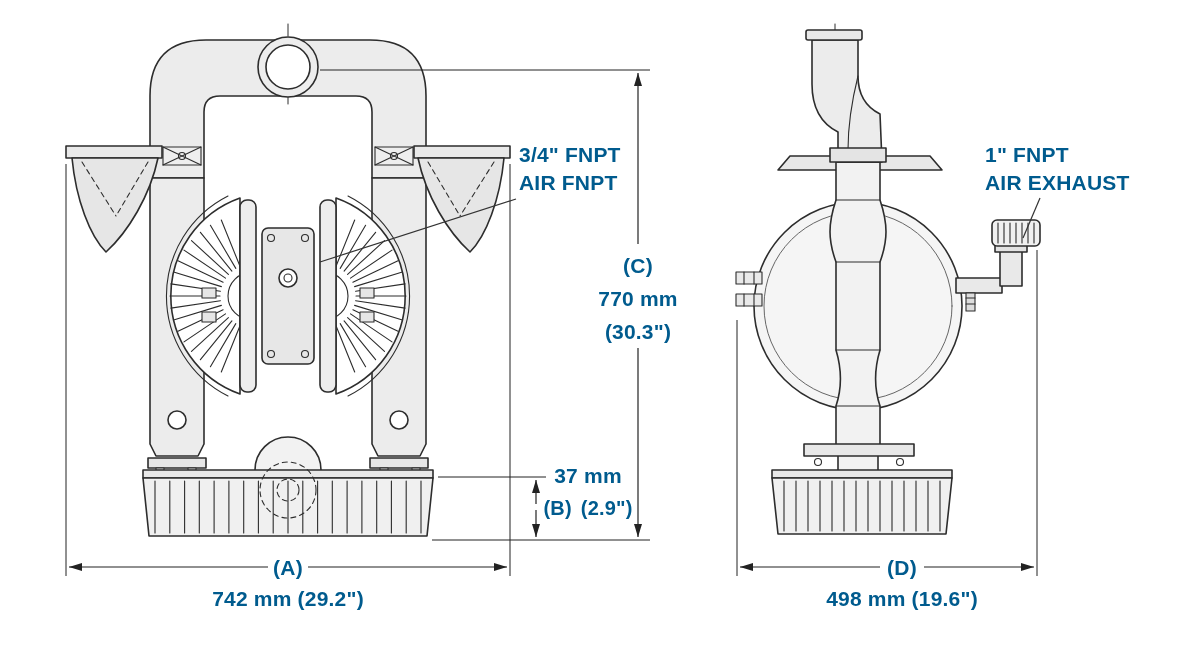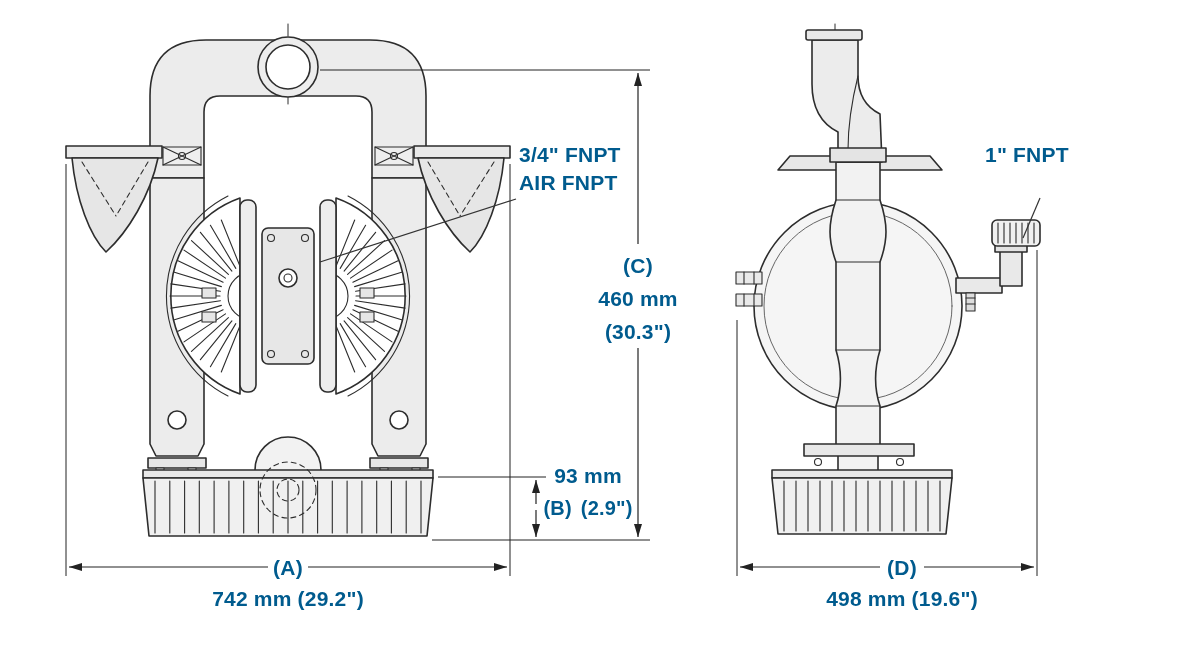--- a/index.html
+++ b/index.html
@@ -176,29 +176,30 @@
     </g>
   </svg>
 
   <div class="lbl" style="left:519px;top:141px">
     <div>3/4" FNPT</div>
     <div>AIR FNPT</div>
   </div>
 
   <div class="lbl" style="left:985px;top:141px">
     <div>1" FNPT</div>
+    <div>AIR EXHAUST</div>
   </div>
 
   <div class="lbl center lh33" style="left:638px;top:249px">
     <div>(C)</div>
-    <div>460 mm</div>
+    <div>770 mm</div>
     <div>(30.3")</div>
   </div>
 
-  <div class="lbl center" style="left:588px;top:462px">93 mm</div>
+  <div class="lbl center" style="left:588px;top:462px">37 mm</div>
   <div class="lbl center row" style="left:588px;top:494px">
     <span>(B)</span>
     <span>(2.9")</span>
   </div>
 
   <div class="lbl center" style="left:288px;top:554px">(A)</div>
   <div class="lbl center" style="left:288px;top:585px">742 mm (29.2")</div>
 
   <div class="lbl center" style="left:902px;top:554px">(D)</div>
   <div class="lbl center" style="left:902px;top:585px">498 mm (19.6")</div>

